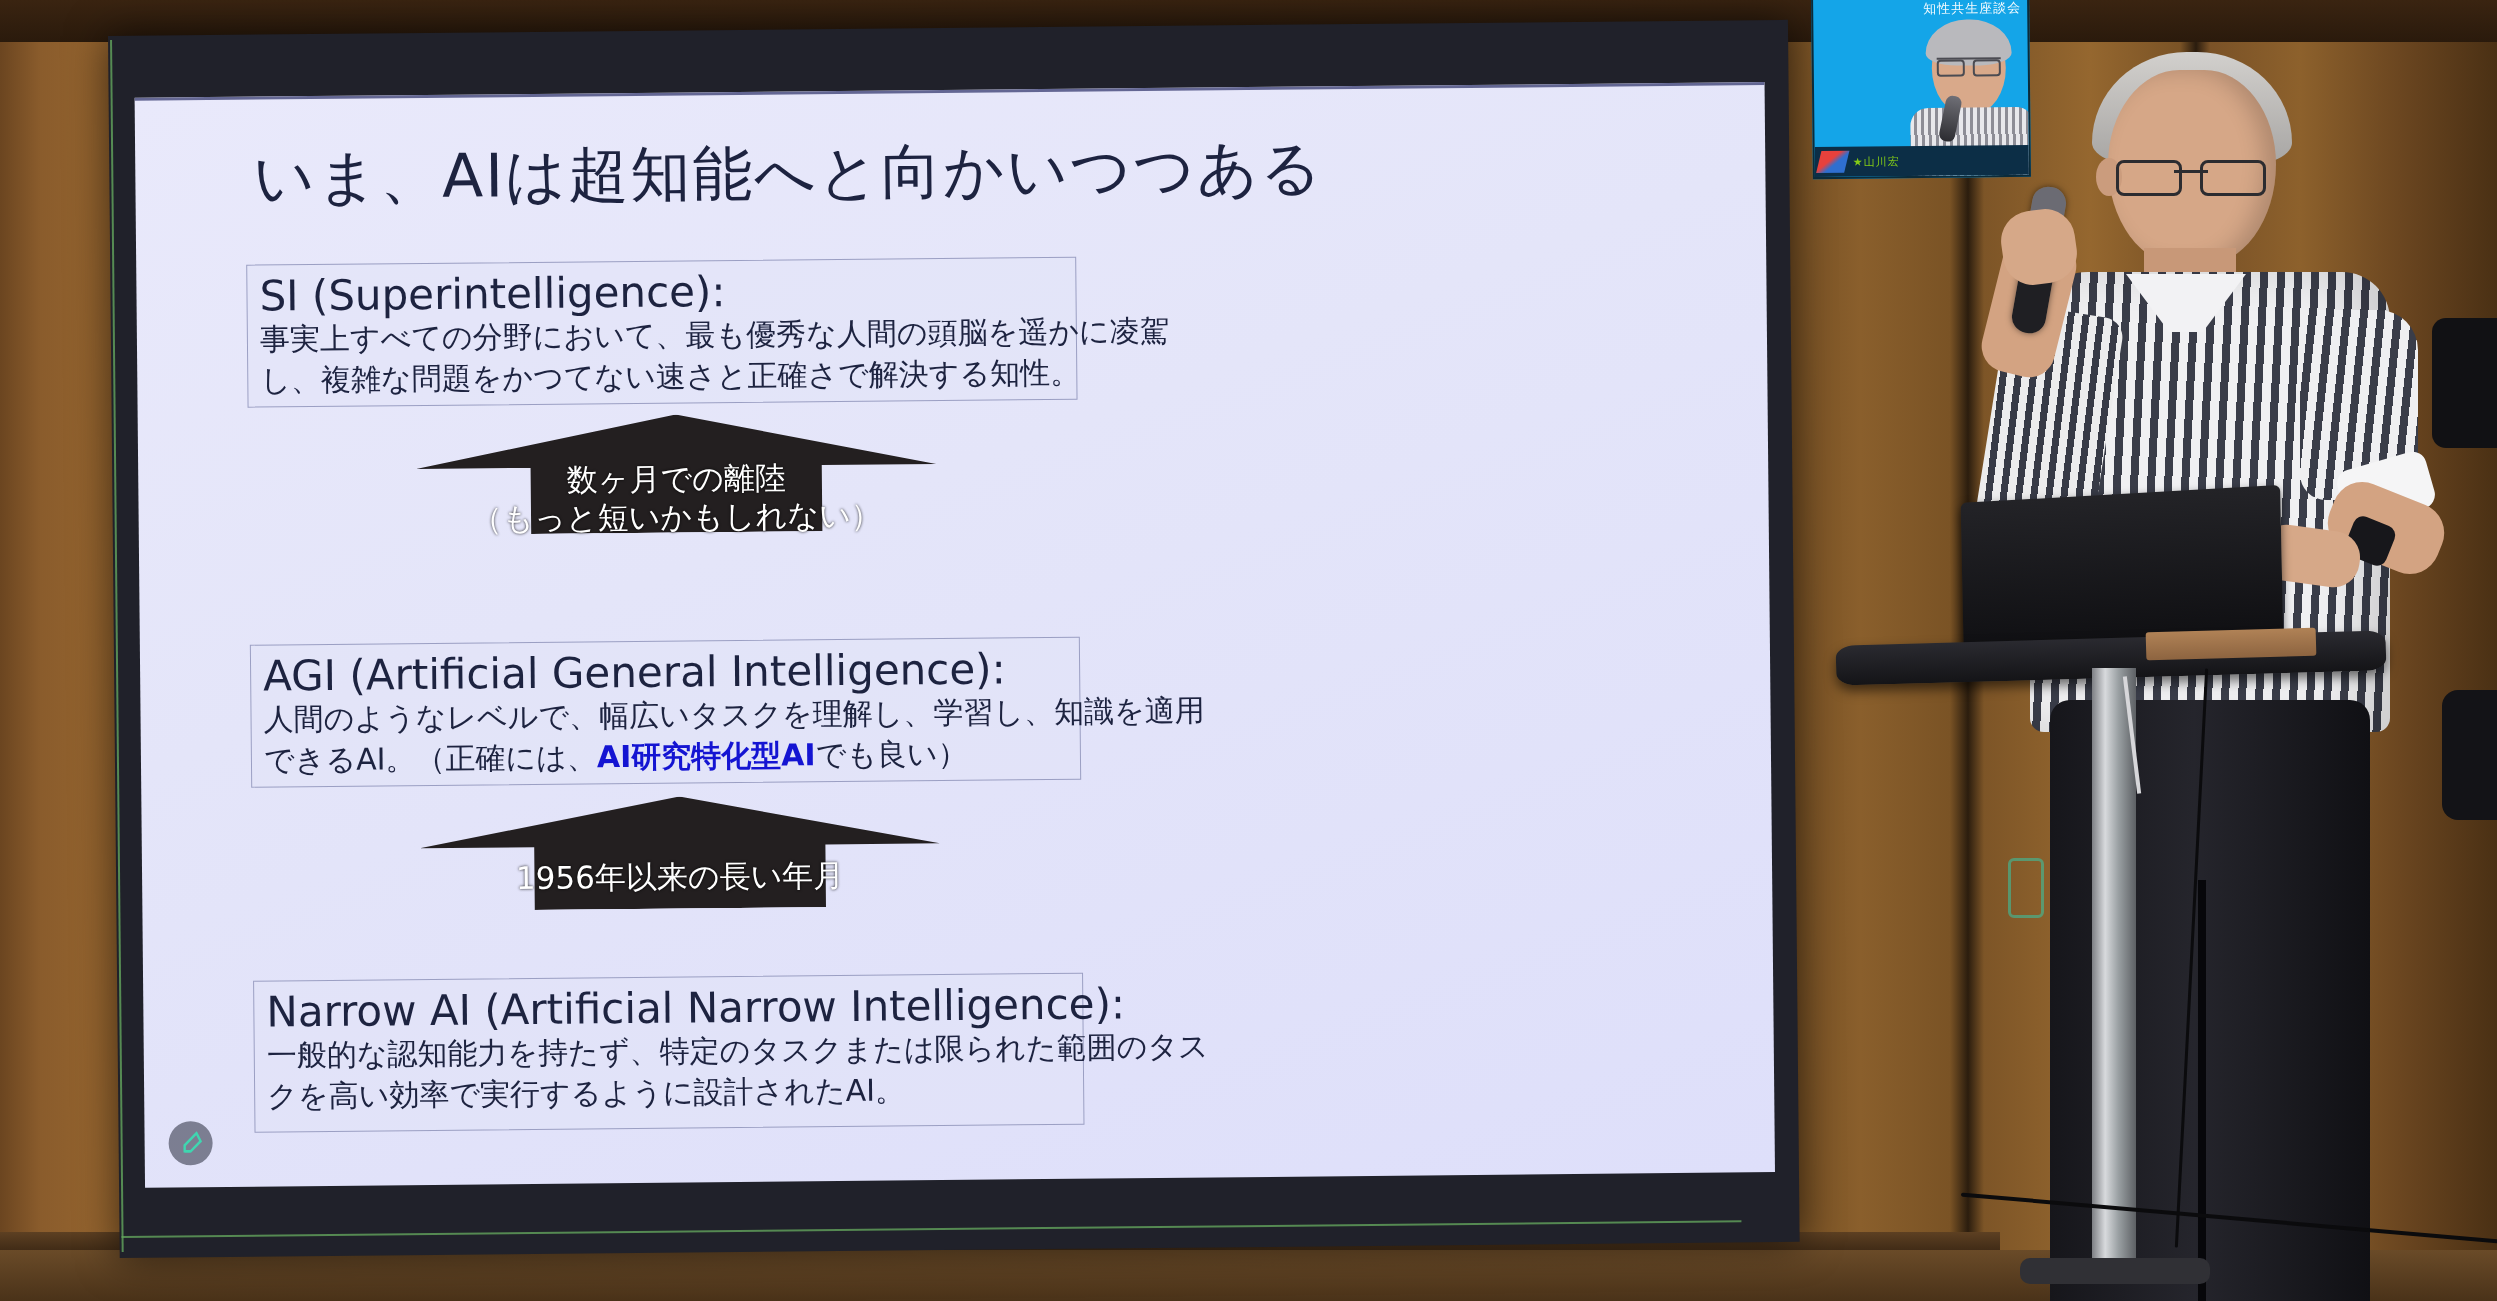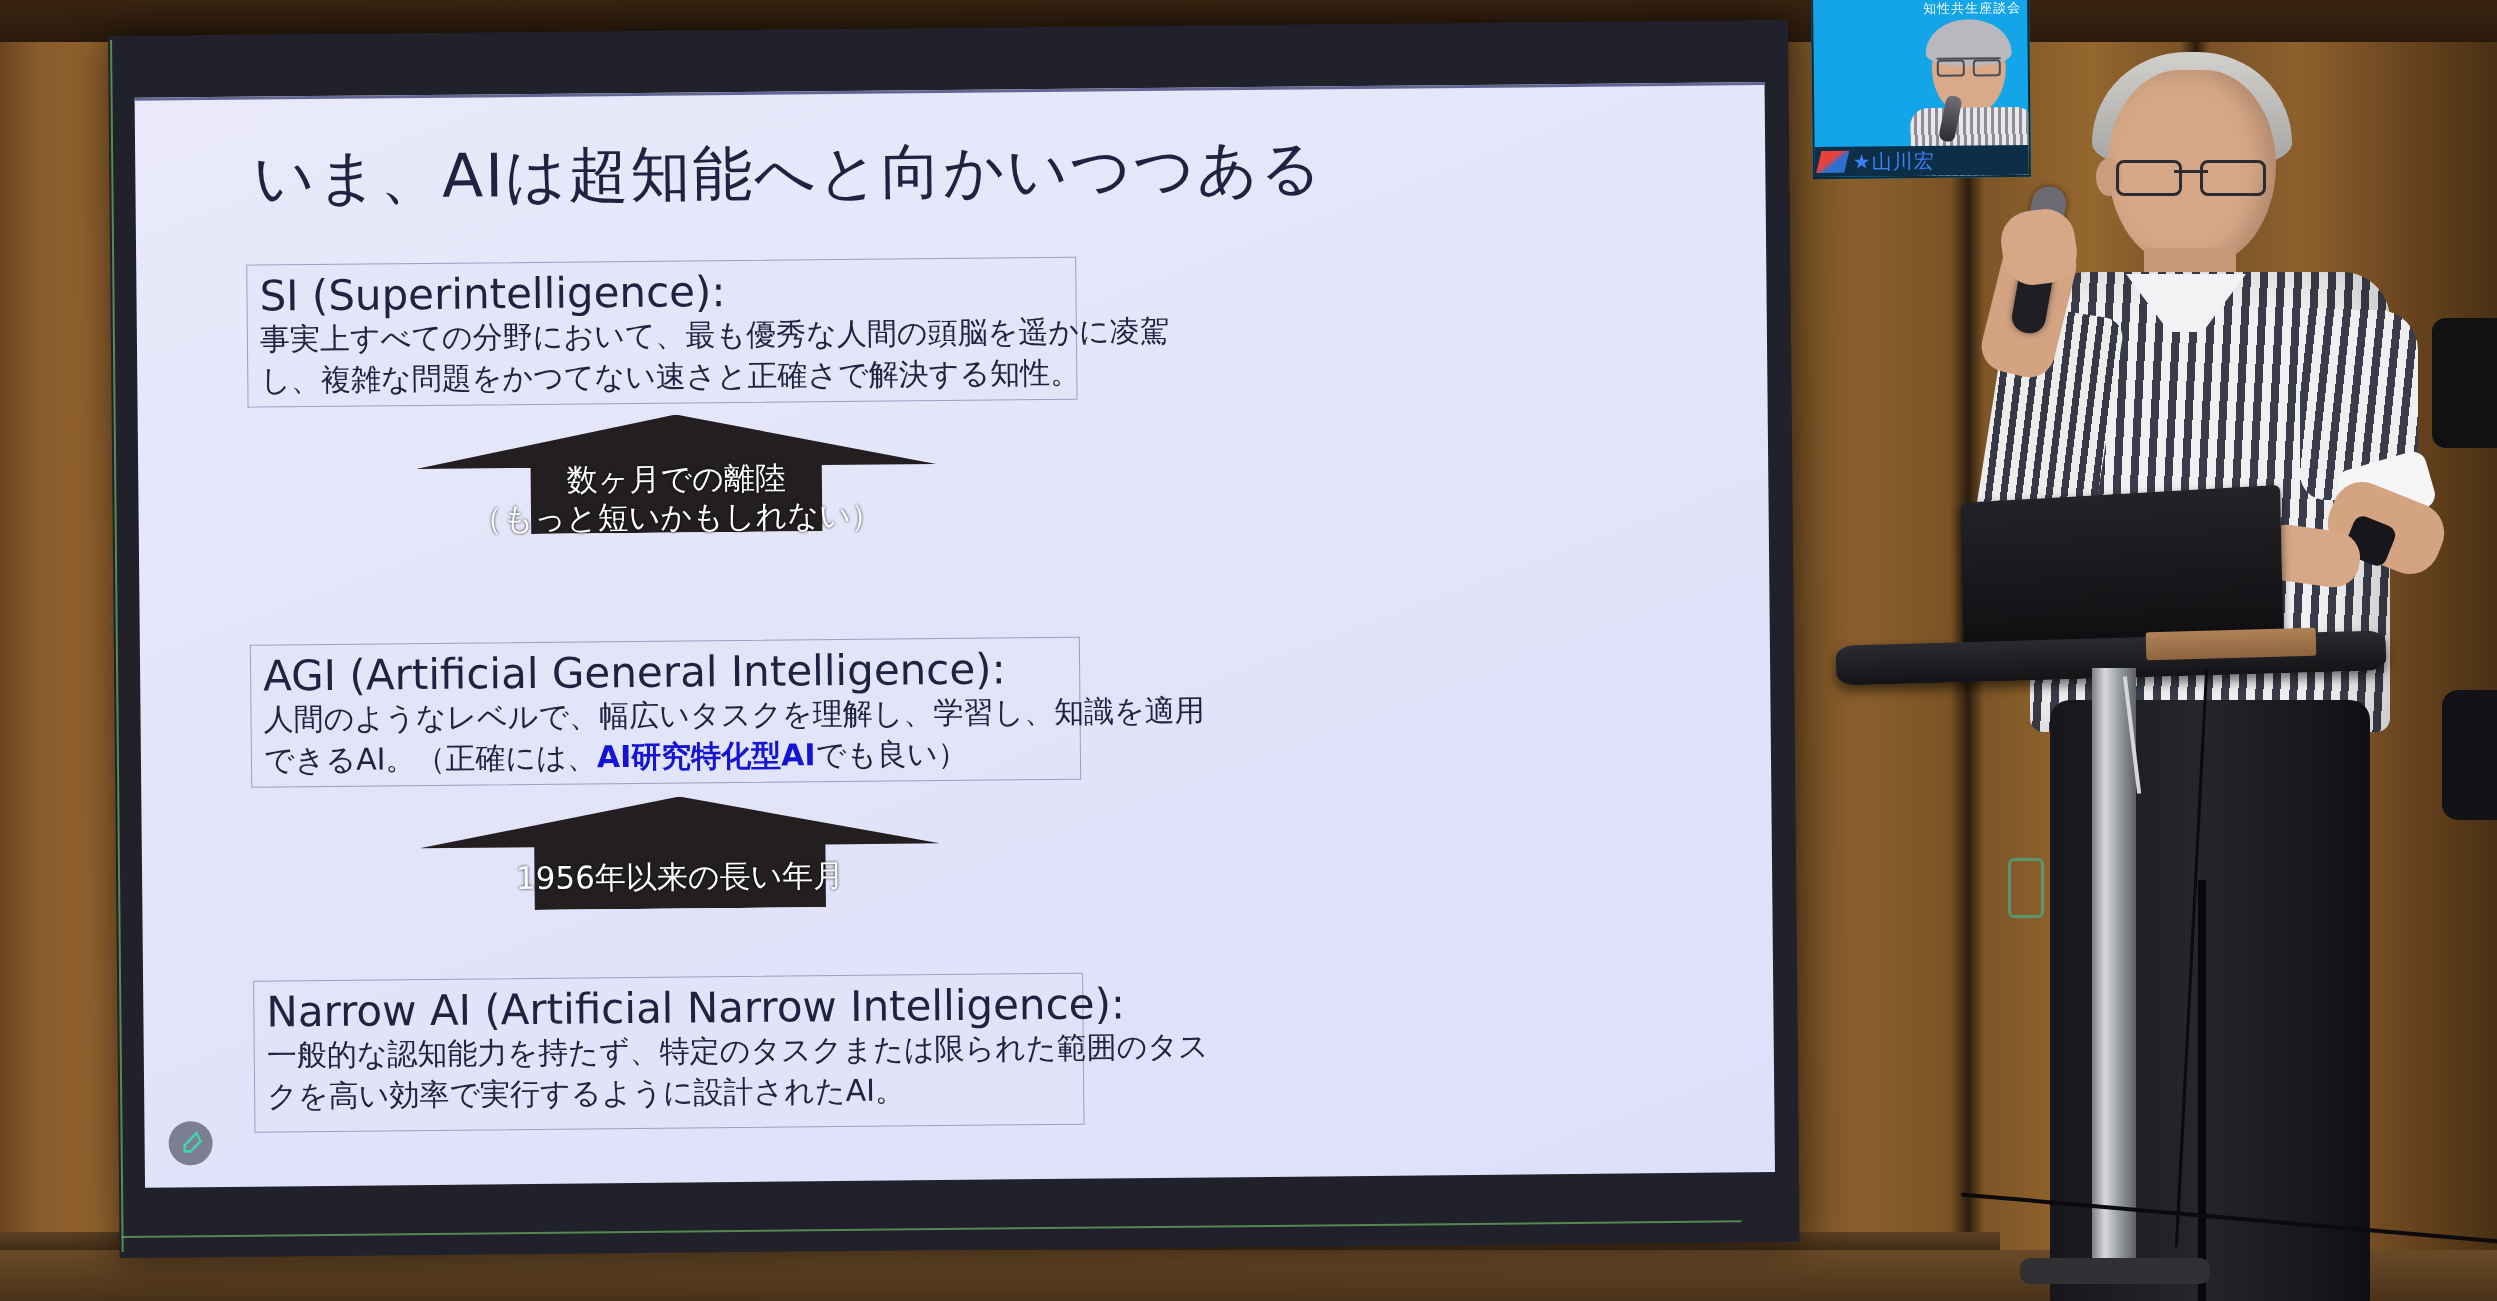--- a/index.html
+++ b/index.html
@@ -187,21 +187,21 @@
   .pip .namebar{
     position:absolute;left:0;bottom:0;width:100%;height:30px;
     background:#0c2e46;display:flex;align-items:center;
   }
   .pip .namebar .mark{
     width:28px;height:22px;margin:0 6px 0 4px;
     background:linear-gradient(135deg,#e8413c 40%,#2f6fd0 60%);
     transform:skewX(-14deg);
   }
   .pip .namebar .nm{
-    color:#3b82f6;font-size:20px;letter-spacing:1px;
+    color:#84cc16;font-size:11px;letter-spacing:1px;
     font-family:"DejaVu Sans","Liberation Sans",sans-serif;
     white-space:nowrap;
     text-align:center;
   }
 
   
   .presenter{position:absolute;left:1930px;top:60px;width:560px;height:1241px;}
   .p-head{
     position:absolute;left:178px;top:10px;width:168px;height:196px;
     background:#d6a787;border-radius:46% 46% 48% 48%/52% 52% 56% 56%;

